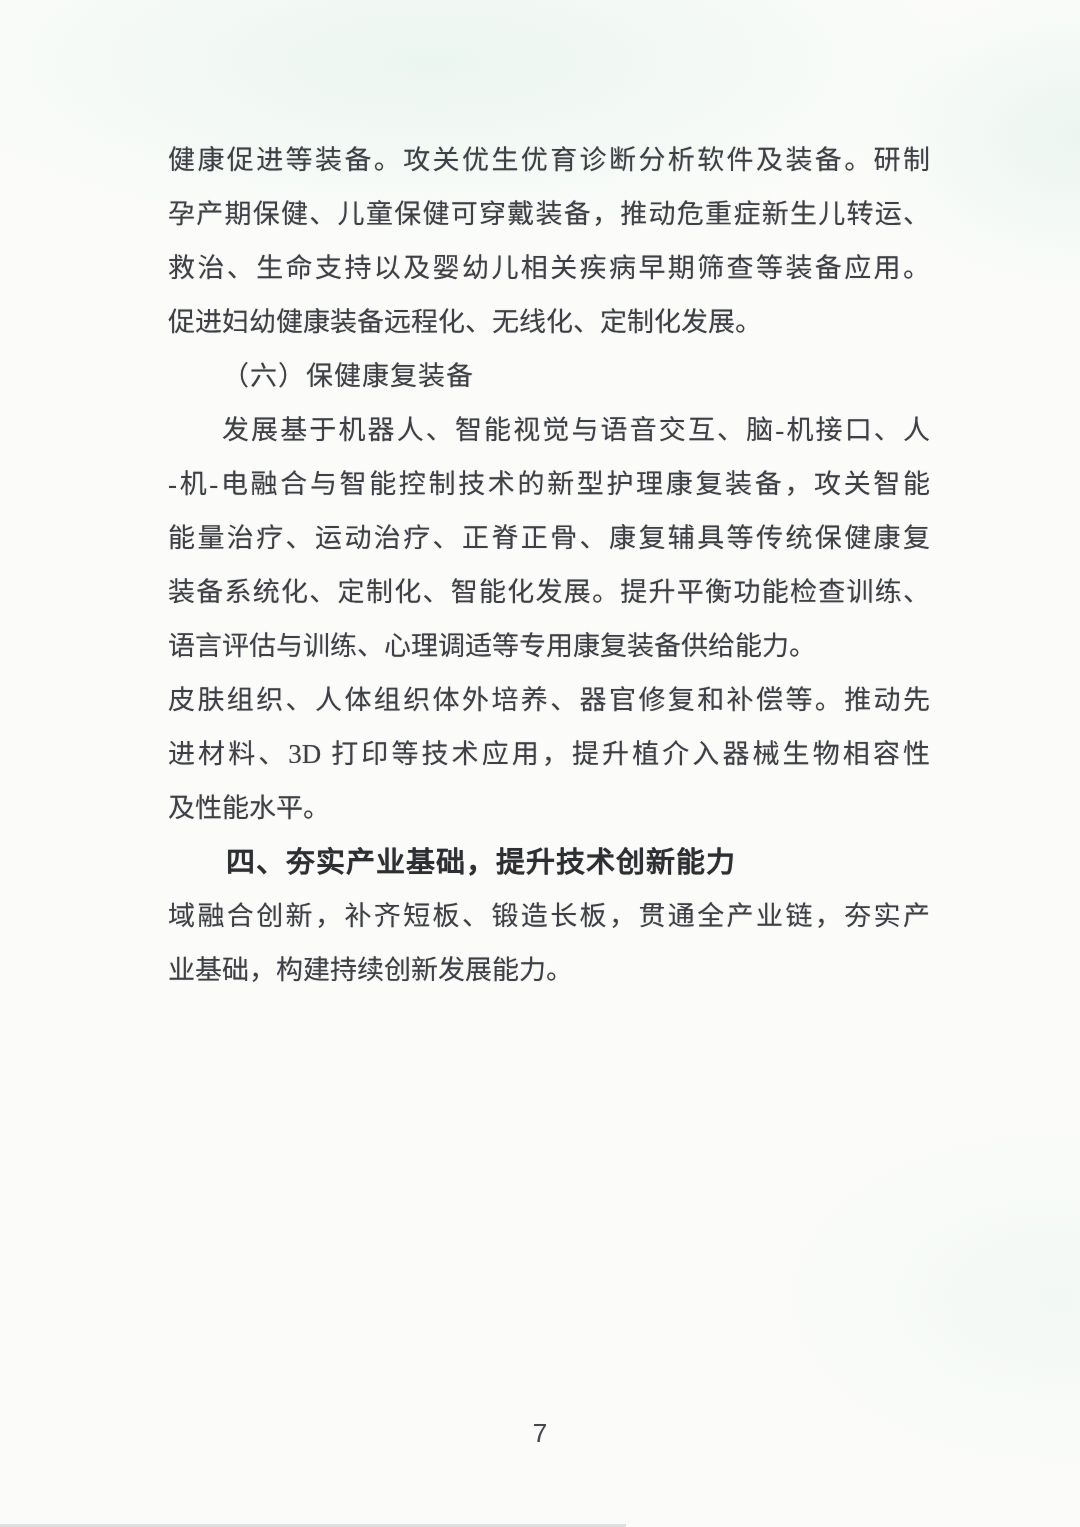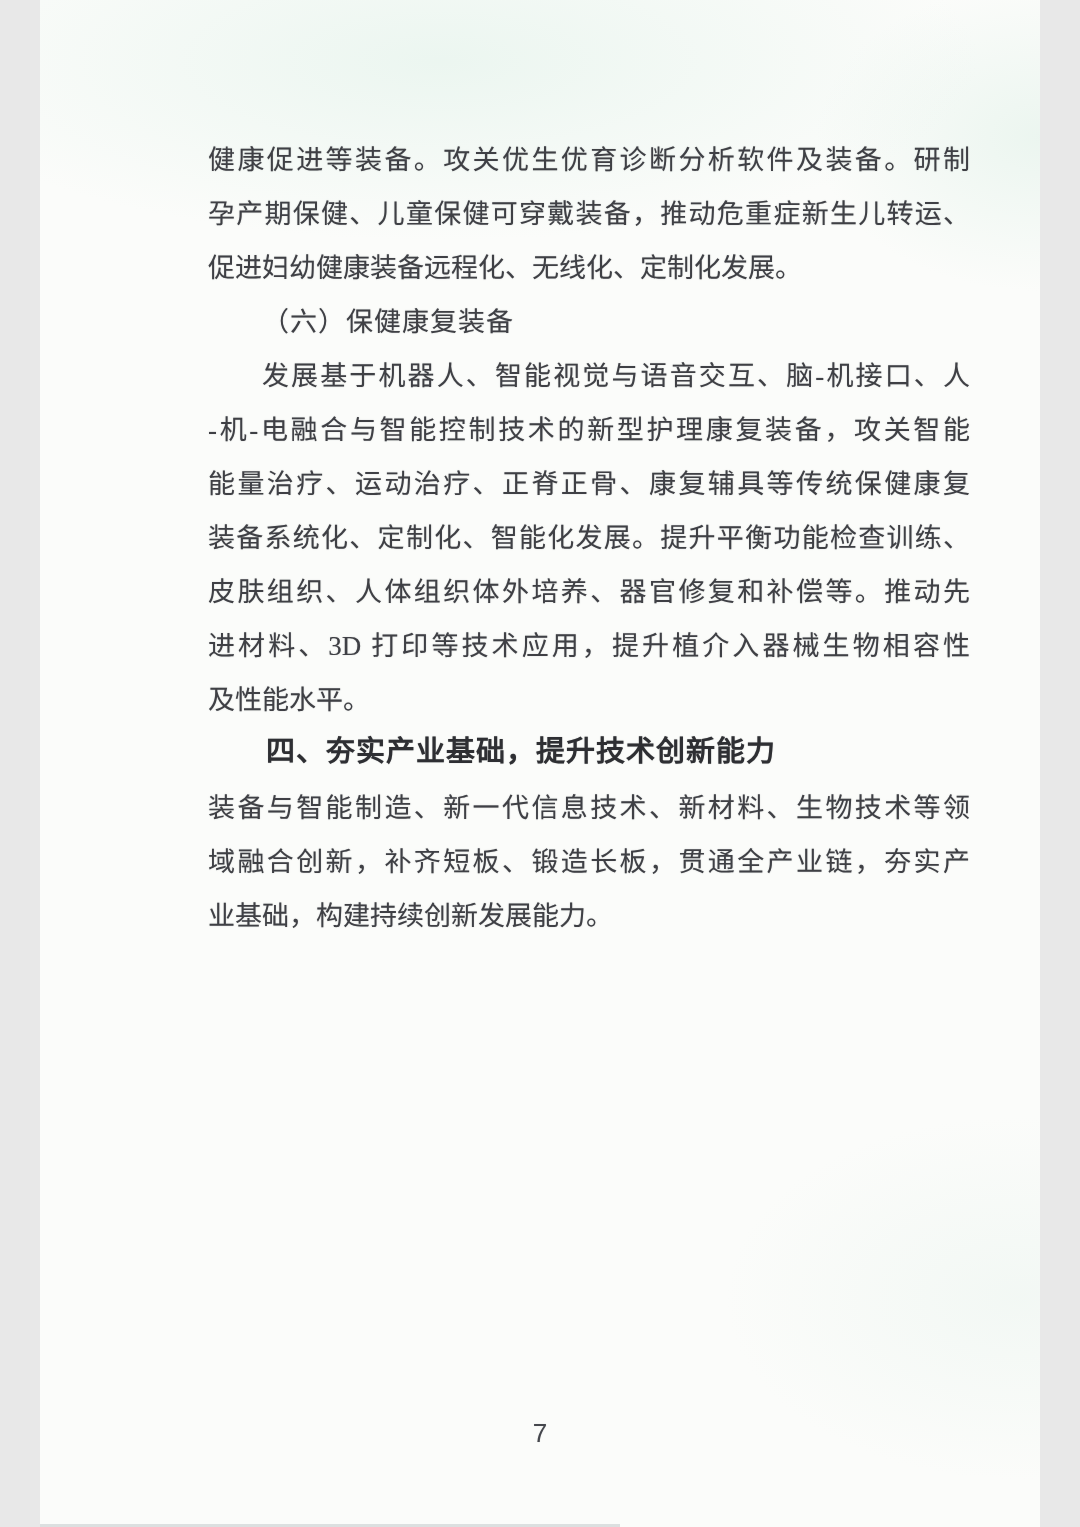--- a/index.html
+++ b/index.html
@@ -2,21 +2,21 @@
 <html lang="zh-CN"><head>
 <meta charset="utf-8">
 <style>
   html, body {
     margin: 0;
     padding: 0;
     background: #e8e8e8;
   }
   .page {
     position: relative;
-    width: 1000px;
+    width: 1080px;
     height: 1527px;
     margin: 0 auto;
     overflow: hidden;
     background:
       radial-gradient(900px 300px at 40% 4%,  rgba(223,241,232,0.55), rgba(223,241,232,0) 60%),
       radial-gradient(320px 220px at 100% 9%, rgba(220,239,229,0.50), rgba(220,239,229,0) 70%),
       radial-gradient(420px 260px at 98% 85%, rgba(226,240,233,0.35), rgba(226,240,233,0) 70%),
       #fbfcfa;
     font-family: "Liberation Serif", "DejaVu Serif", serif;
   }
@@ -56,21 +56,21 @@
   
   .indent {
     text-indent: 2em;
   }
   
   .sub {
     letter-spacing: 1px;
   }
   
   .head {
-    font-family: Liberation Mono, monospace;
+    font-family: Liberation Serif, serif;
     font-weight: 700;
     font-size: 29px;
     color: #2e2f33;
     letter-spacing: 1px;
     text-shadow: 0 0 1px rgba(46,47,51,0.4);
   }
   .page-number {
     position: absolute;
     left: 0;
     top: 1418px;
@@ -83,36 +83,37 @@
   }
 </style>
 </head>
 <body>
 
 <div class="page">
   <div class="content">
 
     <div class="line fill">健康促进等装备。攻关优生优育诊断分析软件及装备。研制</div>
     <div class="line fill">孕产期保健、儿童保健可穿戴装备，推动危重症新生儿转运、</div>
+    <div class="line fill">救治、生命支持以及婴幼儿相关疾病早期筛查等装备应用。</div>
     <div class="line end">促进妇幼健康装备远程化、无线化、定制化发展。</div>
 
     <div class="line sub end indent">（六）保健康复装备</div>
 
     <div class="line fill indent">发展基于机器人、智能视觉与语音交互、脑-机接口、人</div>
     <div class="line fill">-机-电融合与智能控制技术的新型护理康复装备，攻关智能</div>
     <div class="line fill">能量治疗、运动治疗、正脊正骨、康复辅具等传统保健康复</div>
     <div class="line fill">装备系统化、定制化、智能化发展。提升平衡功能检查训练、</div>
+    <div class="line end">语言评估与训练、心理调适等专用康复装备供给能力。</div>
 
 
     <div class="line fill">皮肤组织、人体组织体外培养、器官修复和补偿等。推动先</div>
     <div class="line fill">进材料、3D 打印等技术应用，提升植介入器械生物相容性</div>
     <div class="line end">及性能水平。</div>
 
     <div class="line head end indent">四、夯实产业基础，提升技术创新能力</div>
 
-    <div class="line fill">装备与智能制造、新一代信息技术、新材料、生物技术等领</div>
     <div class="line fill">域融合创新，补齐短板、锻造长板，贯通全产业链，夯实产</div>
     <div class="line end">业基础，构建持续创新发展能力。</div>
 
   </div>
 
   <div class="page-number">7</div>
 </div>
 
 </body></html>

